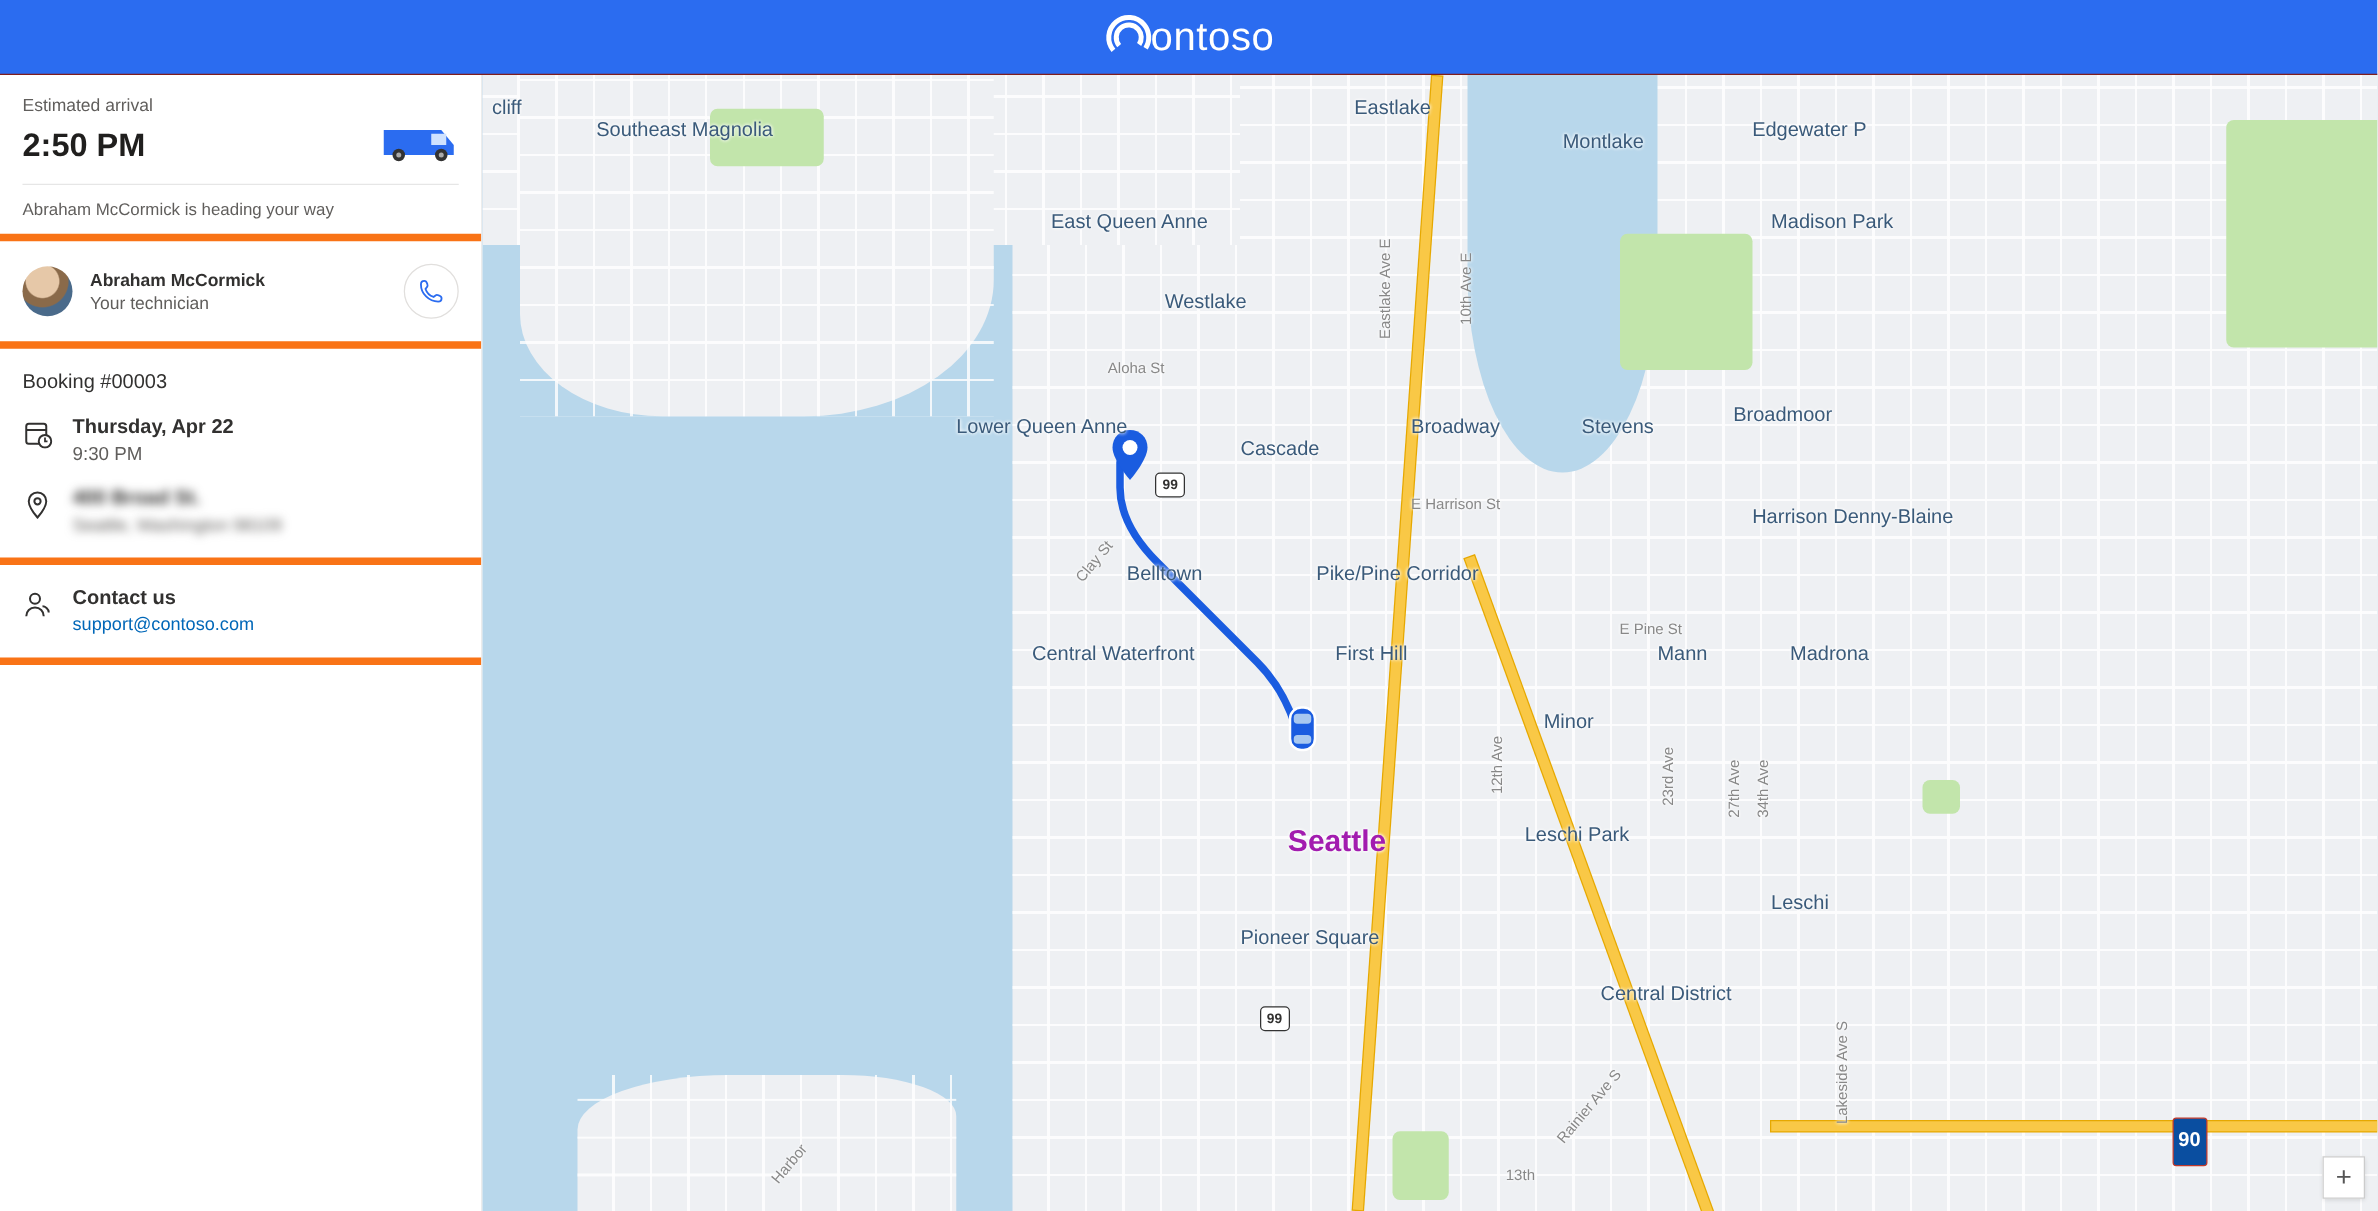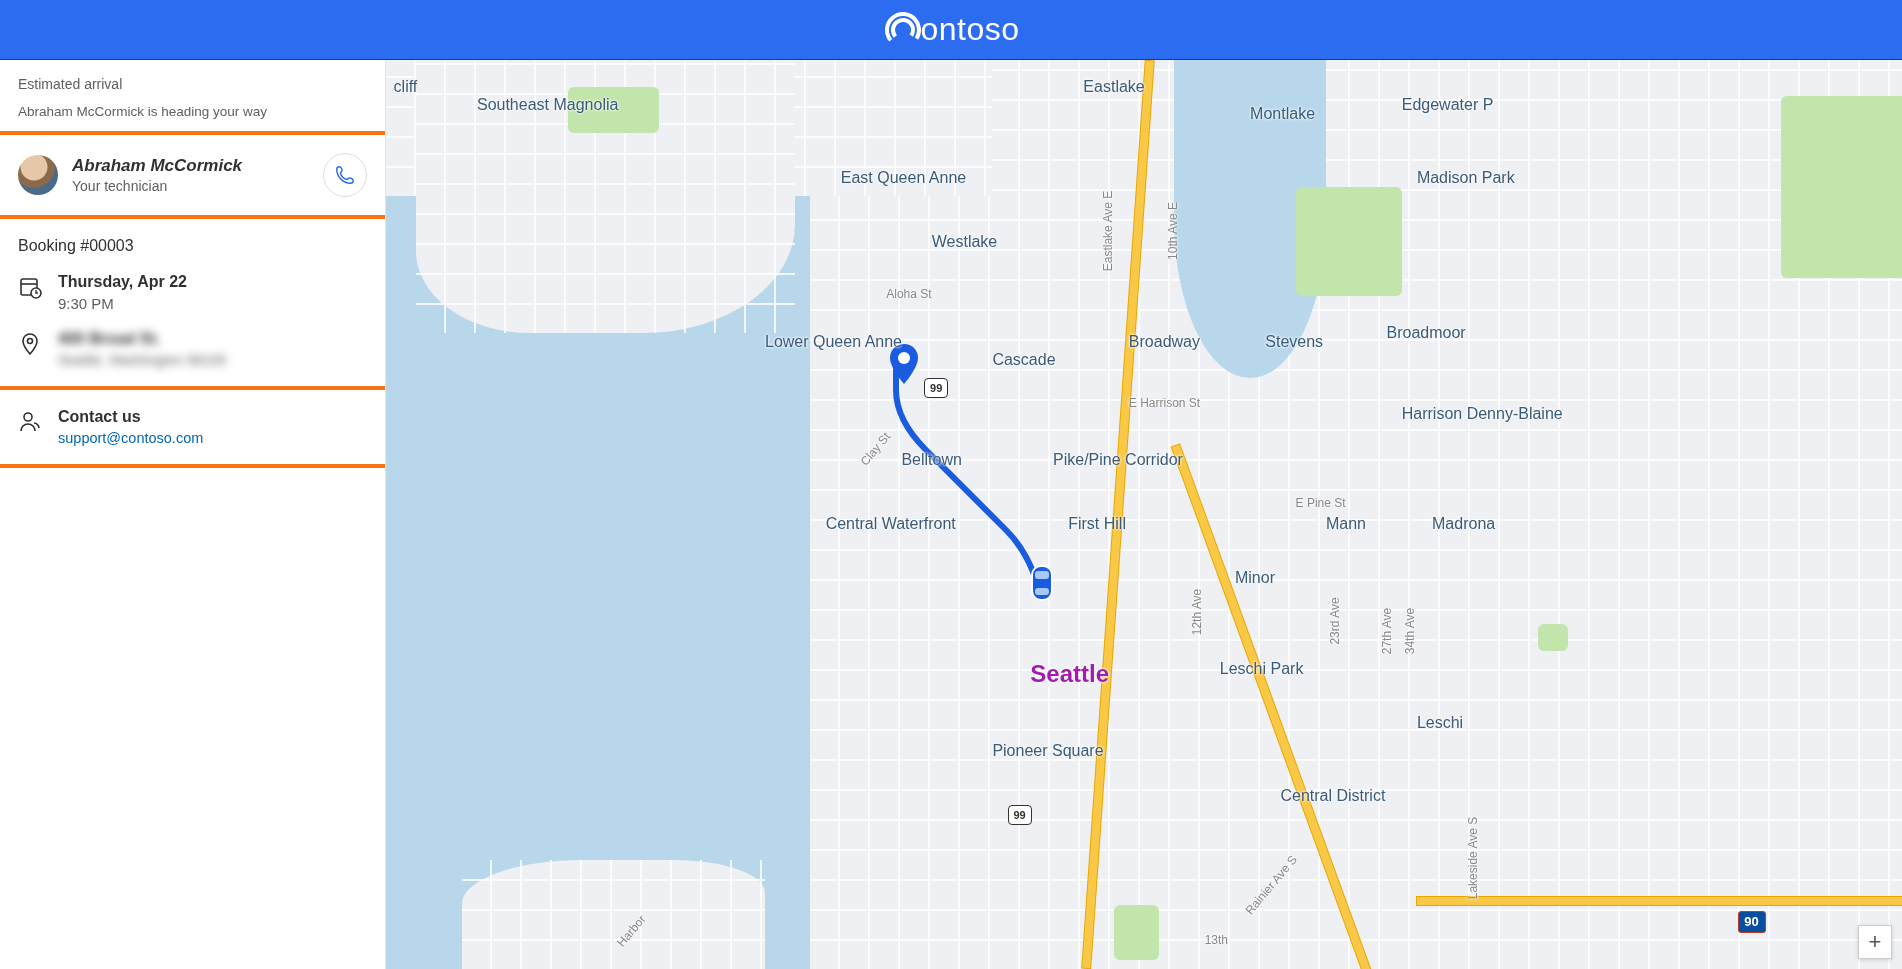--- a/index.html
+++ b/index.html
@@ -39,35 +39,35 @@
     overflow-y: auto;
   }
   .map {
     flex: 1;
     position: relative;
     background: #b8d7eb;
     overflow: hidden;
   }
   .section {
     padding: 18px;
-    border-bottom: 4px solid #f97316;
+    border-bottom: 6px solid #f97316;
   }
   .eta-section { padding: 16px 18px 12px; }
   .eta-label { font-size: 14px; color: #605e5c; margin-bottom: 4px; }
   .eta-row { display: flex; align-items: center; justify-content: space-between; border-bottom: 1px solid #e6e6e6; padding-bottom: 10px; }
   .eta-time { font-size: 26px; font-weight: 700; color: #201f1e; }
   .eta-status { font-size: 13.5px; color: #605e5c; margin-top: 12px; }
   .tech-section { display: flex; align-items: center; }
   .avatar {
     width: 40px; height: 40px; border-radius: 50%;
     background: radial-gradient(circle at 40% 30%, #e6c8a8 0 35%, #8a6a4a 38% 55%, #4a6a8a 58% 100%);
     margin-right: 14px;
     flex-shrink: 0;
   }
-  .tech-name { font-size: 17px; font-weight: 600; color: #323130; font-style: italic; }
+  .tech-name { font-size: 14px; font-weight: 600; color: #323130; }
   .tech-role { font-size: 14px; color: #605e5c; margin-top: 2px; }
   .call-btn {
     margin-left: auto;
     width: 44px; height: 44px;
     border: 1px solid #e1dfdd;
     border-radius: 50%;
     background: #fff;
     display: flex; align-items: center; justify-content: center;
     cursor: pointer;
   }
@@ -148,20 +148,33 @@
     </svg>
     <span>ontoso</span>
   </div>
 </div>
 
 <div class="content">
   <aside class="sidebar">
 
     <div class="section eta-section">
       <div class="eta-label">Estimated arrival</div>
+      <div class="eta-row">
+        <div class="eta-time">2:50 PM</div>
+        <span>
+          <svg width="64" height="36" viewBox="0 0 64 36">
+            <path d="M4 8 H40 L50 8 L60 20 V28 H4 Z" fill="#2b6cf0"></path>
+            <rect x="42" y="11" width="12" height="9" fill="#cfe2ff"></rect>
+            <circle cx="16" cy="28" r="5" fill="#333"></circle>
+            <circle cx="16" cy="28" r="2" fill="#aaa"></circle>
+            <circle cx="50" cy="28" r="5" fill="#333"></circle>
+            <circle cx="50" cy="28" r="2" fill="#aaa"></circle>
+          </svg>
+        </span>
+      </div>
       <div class="eta-status">Abraham McCormick is heading your way</div>
     </div>
 
     <div class="section tech-section">
       <div class="avatar"></div>
       <div>
         <div class="tech-name">Abraham McCormick</div>
         <div class="tech-role">Your technician</div>
       </div>
       <button class="call-btn">
@@ -301,17 +314,17 @@
     <div class="map-label small" style="left:61%;top:61%;transform:rotate(-90deg)">23rd Ave</div>
     <div class="map-label small" style="left:64.5%;top:62%;transform:rotate(-90deg)">27th Ave</div>
     <div class="map-label small" style="left:66%;top:62%;transform:rotate(-90deg)">34th Ave</div>
     <div class="map-label small" style="left:56%;top:90%;transform:rotate(-50deg)">Rainier Ave S</div>
     <div class="map-label small" style="left:69%;top:87%;transform:rotate(-90deg)">Lakeside Ave S</div>
     <div class="map-label small" style="left:54%;top:96%">13th</div>
     <div class="map-label small" style="left:15%;top:95%;transform:rotate(-50deg)">Harbor</div>
 
     <div style="position:absolute;left:35.5%;top:35%;width:24px;height:20px;background:#fff;border:1.5px solid #333;border-radius:4px;font-size:11px;font-weight:700;display:flex;align-items:center;justify-content:center">99</div>
     <div style="position:absolute;left:41%;top:82%;width:24px;height:20px;background:#fff;border:1.5px solid #333;border-radius:4px;font-size:11px;font-weight:700;display:flex;align-items:center;justify-content:center">99</div>
-    <div style="position:absolute;right:9%;bottom:4%;width:28px;height:22px;background:#0a4ea0;color:#fff;border:1.5px solid #c0392b;border-radius:3px;font-size:13px;font-weight:700;display:flex;align-items:center;justify-content:center">90</div>
+    <div style="position:absolute;right:9%;bottom:4%;width:28px;height:39px;background:#0a4ea0;color:#fff;border:1.5px solid #c0392b;border-radius:3px;font-size:16px;font-weight:700;display:flex;align-items:center;justify-content:center">90</div>
 
     <button class="zoom-btn">+</button>
   </div>
 </div>
 
 </body></html>

